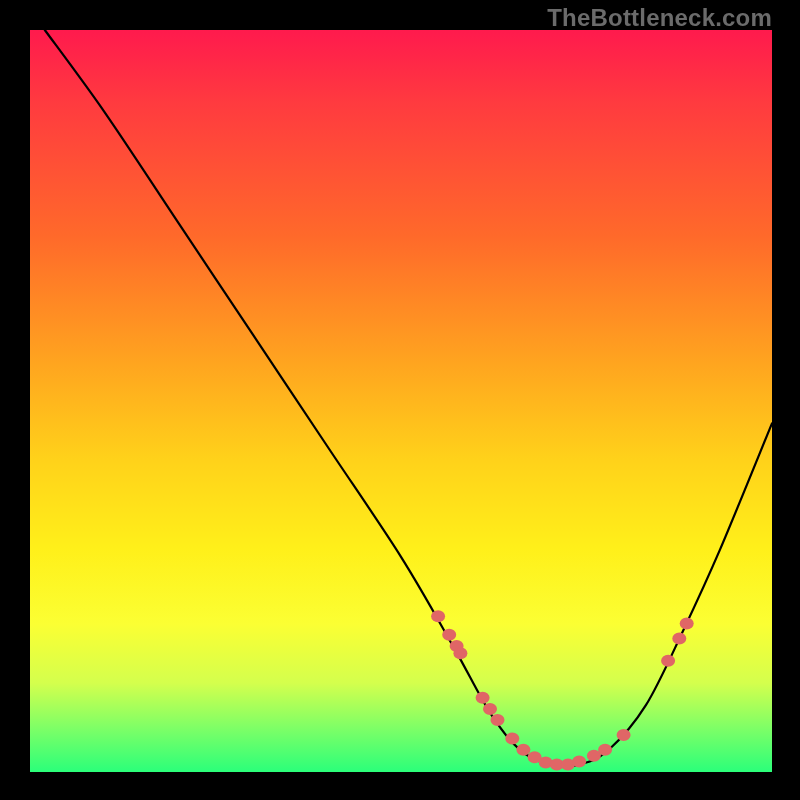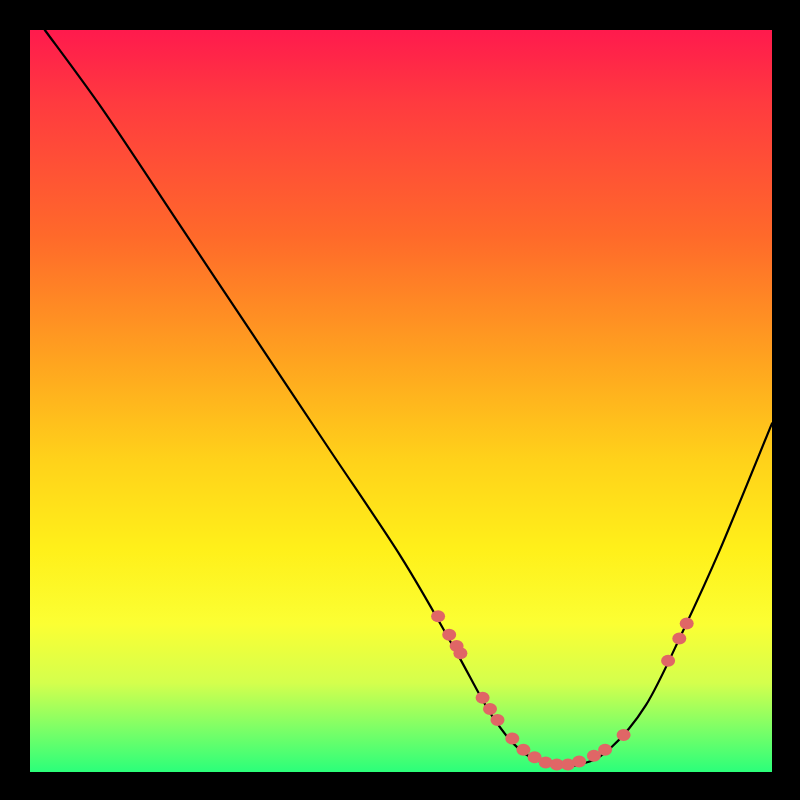--- a/index.html
+++ b/index.html
@@ -62,20 +62,21 @@
   }
   .marker {
     fill: #e06666;
     stroke: none;
   }
 </style>
 </head>
 <body>
 
 <div class="frame">
+  <div class="watermark">TheBottleneck.com</div>
   <div class="plot">
     <svg class="curve" viewBox="0 0 742 742">
       <path id="curve-path" class="line" d="M 14.8 0.0 C 24.7 13.6, 51.9 49.5, 74.2 81.6 C 96.5 113.8, 123.7 155.8, 148.4 192.9 C 173.1 230.0, 197.9 267.1, 222.6 304.2 C 247.3 341.3, 272.1 378.4, 296.8 415.5 C 321.5 452.6, 350.0 493.4, 371.0 526.8 C 392.0 560.2, 408.1 589.9, 422.9 615.9 C 437.8 641.8, 448.9 665.3, 460.0 682.6 C 471.2 700.0, 479.8 711.1, 489.7 719.7 C 499.6 728.4, 509.5 732.1, 519.4 734.6 C 529.3 737.1, 539.2 737.1, 549.1 734.6 C 559.0 732.1, 567.6 729.6, 578.8 719.7 C 589.9 709.8, 603.5 695.0, 615.9 675.2 C 628.2 655.4, 640.6 627.0, 653.0 601.0 C 665.3 575.0, 675.2 554.0, 690.1 519.4 C 704.9 484.8, 733.3 414.3, 742.0 393.3"></path>
       <g id="markers-group">
           <ellipse cx="408.1" cy="586.2" rx="7" ry="6" class="marker"></ellipse>
           <ellipse cx="419.2" cy="604.7" rx="7" ry="6" class="marker"></ellipse>
           <ellipse cx="426.6" cy="615.9" rx="7" ry="6" class="marker"></ellipse>
           <ellipse cx="430.4" cy="623.3" rx="7" ry="6" class="marker"></ellipse>
           <ellipse cx="452.6" cy="667.8" rx="7" ry="6" class="marker"></ellipse>
           <ellipse cx="460.0" cy="678.9" rx="7" ry="6" class="marker"></ellipse>

